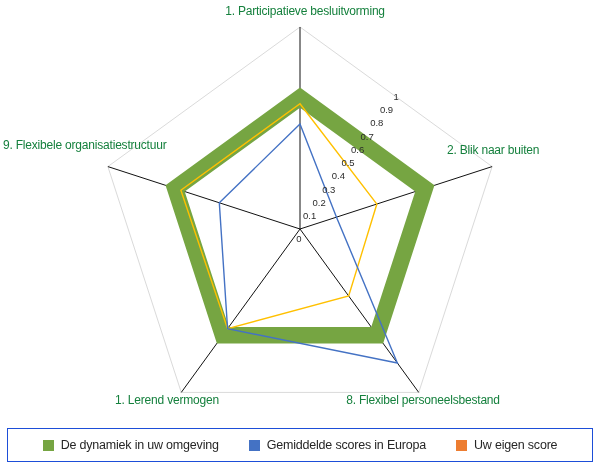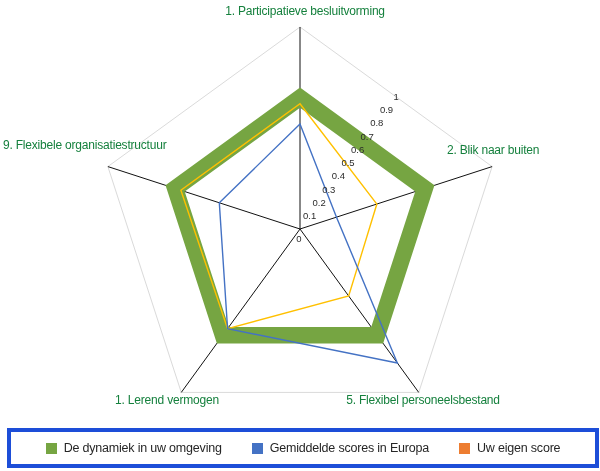--- a/index.html
+++ b/index.html
@@ -12,21 +12,21 @@
     white-space:nowrap;line-height:1.1;
   }
   .axis-label.l1{left:305px;top:5px;transform:translateX(-50%);}
   .axis-label.l2{left:447px;top:144px;}
   .axis-label.l3{left:423px;top:394px;transform:translateX(-50%);}
   .axis-label.l4{left:167px;top:394px;transform:translateX(-50%);}
   .axis-label.l5{left:3px;top:139px;}
   #radar-svg{position:absolute;left:0;top:0;}
   #legend{
     position:absolute;left:7px;top:428px;width:584px;height:32px;
-    border:4px solid #1d4ed8;background:#ffffff;
+    border:1px solid #1d4ed8;background:#ffffff;
     display:flex;align-items:center;justify-content:center;column-gap:30px;
   }
   .legend-item{display:flex;align-items:center;column-gap:7px;}
   .legend-swatch{width:11px;height:11px;display:inline-block;flex:none;}
   .legend-label{font-size:12.5px;letter-spacing:-0.2px;color:#262626;white-space:nowrap;}
 </style>
 </head>
 <body>
 
 <div id="stage">
@@ -48,21 +48,21 @@
       <text x="348.0" y="166.1" text-anchor="middle" font-size="9.5" fill="#2b2b2b" font-family="&quot;Liberation Sans&quot;, sans-serif">0.5</text>
       <text x="357.6" y="152.9" text-anchor="middle" font-size="9.5" fill="#2b2b2b" font-family="&quot;Liberation Sans&quot;, sans-serif">0.6</text>
       <text x="367.2" y="139.7" text-anchor="middle" font-size="9.5" fill="#2b2b2b" font-family="&quot;Liberation Sans&quot;, sans-serif">0.7</text>
       <text x="376.8" y="126.4" text-anchor="middle" font-size="9.5" fill="#2b2b2b" font-family="&quot;Liberation Sans&quot;, sans-serif">0.8</text>
       <text x="386.5" y="113.2" text-anchor="middle" font-size="9.5" fill="#2b2b2b" font-family="&quot;Liberation Sans&quot;, sans-serif">0.9</text>
       <text x="396.1" y="100.0" text-anchor="middle" font-size="9.5" fill="#2b2b2b" font-family="&quot;Liberation Sans&quot;, sans-serif">1</text>
     </svg>
 
   <div class="axis-label l1">1. Participatieve besluitvorming</div>
   <div class="axis-label l2">2. Blik naar buiten</div>
-  <div class="axis-label l3">5. Flexibel personeelsbestand</div>
+  <div class="axis-label l3">8. Flexibel personeelsbestand</div>
   <div class="axis-label l4">1. Lerend vermogen</div>
   <div class="axis-label l5">9. Flexibele organisatiestructuur</div>
 
   <div id="legend">
     <div class="legend-item">
       <span class="legend-swatch" style="background: rgb(118, 165, 66);"></span>
       <span class="legend-label">De dynamiek in uw omgeving</span>
     </div>
     <div class="legend-item">
       <span class="legend-swatch" style="background: rgb(68, 114, 196);"></span>

